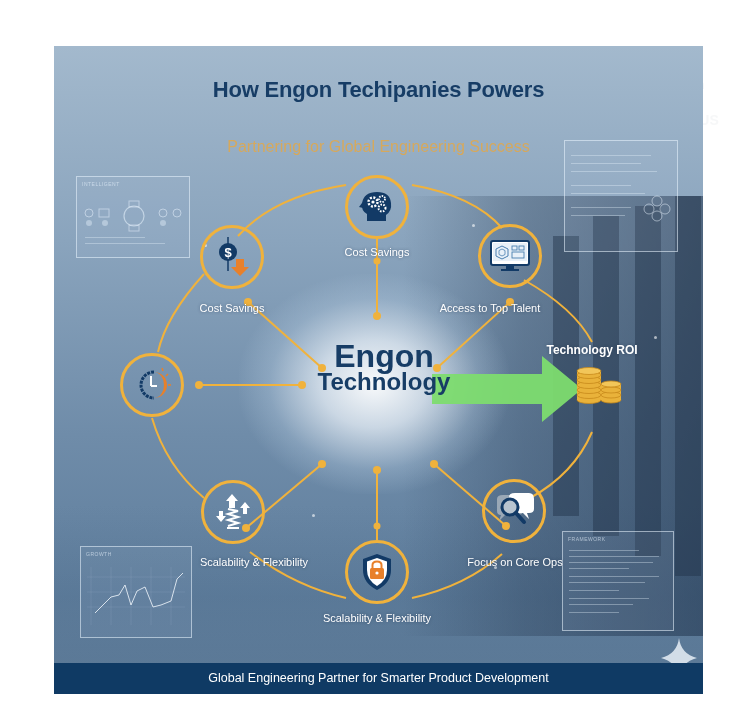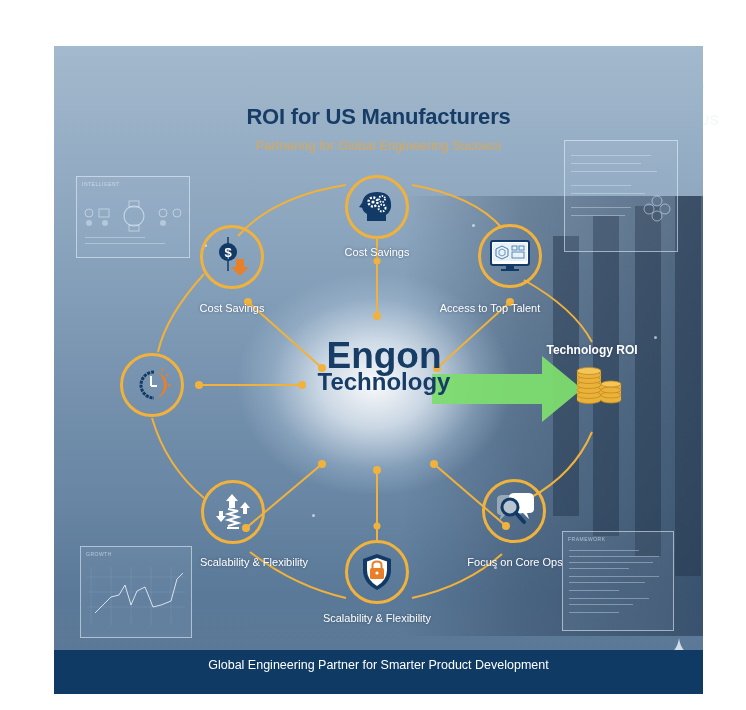--- a/index.html
+++ b/index.html
@@ -23,48 +23,48 @@
   .glow {
     position: absolute; left: 185px; top: 228px; width: 270px; height: 220px;
     background: radial-gradient(ellipse at center, rgba(255,255,255,0.95) 0%, rgba(240,246,252,0.7) 28%, rgba(200,220,238,0.25) 55%, rgba(180,200,220,0) 72%);
   }
   .title {
     position: absolute; left: 0; width: 100%; top: 30px; text-align: center;
     color: #173d66; font-weight: bold; font-size: 22px; line-height: 27px; letter-spacing: -0.2px;
   }
   .subtitle {
     position: absolute; left: 0; width: 100%; top: 92px; text-align: center;
-    color: #e2a84a; font-size: 13px; opacity: 0.85;
+    color: #e2a84a; font-size: 16px; opacity: 0.85;
   }
   svg.connectors { position: absolute; left: 0; top: 0; }
   .node {
     position: absolute; width: 64px; height: 64px; border: 3px solid #f0b23c; border-radius: 50%;
     box-sizing: border-box;
   }
   .node .icon { position: absolute; left: 50%; top: 50%; transform: translate(-50%, -50%); }
   .label {
     position: absolute; color: #ffffff; font-size: 11px; text-align: center; white-space: nowrap;
     text-shadow: 0 0 3px rgba(30,50,80,0.5);
   }
   .label.bold { font-weight: bold; font-size: 12px; line-height: 15px; }
   .center-text {
     position: absolute; left: 215px; top: 297px; width: 230px; text-align: center; color: #173d66;
     font-weight: bold; line-height: 26px;
   }
-  .center-text .l1 { font-size: 37px; display: block; }
+  .center-text .l1 { font-size: 32px; display: block; }
   .center-text .l2 { font-size: 24px; display: block; text-align: center; }
   .arrow { position: absolute; left: 378px; top: 310px; }
   .panel {
     position: absolute; border: 1px solid rgba(235,245,255,0.55);
     background: rgba(200,220,240,0.08);
   }
   .panel .ptitle { position: absolute; left: 5px; top: 4px; font-size: 5px; color: rgba(235,245,255,0.6); letter-spacing: 0.5px; }
   .panel .line { position: absolute; height: 1px; background: rgba(235,245,255,0.35); }
   .footer {
-    position: absolute; left: 0; bottom: 0; width: 100%; height: 44px; background: #0f3a64;
+    position: absolute; left: 0; bottom: 0; width: 100%; height: 31px; background: #0f3a64;
     color: #ffffff; font-size: 12.5px; text-align: center; line-height: 31px;
   }
   .sparkle { position: absolute; right: 6px; bottom: 16px; }
   .dot { position: absolute; width: 3px; height: 3px; border-radius: 50%; background: rgba(255,255,255,0.6); }
   .faded { position: absolute; color: rgba(180,190,200,0.12); font-weight: bold; }
 </style>
 </head>
 <body>
 
 <div class="faded" style="left:690px; top:78px; font-size:12px;">on</div>
@@ -185,22 +185,21 @@
       <circle cx="268" cy="418" r="4"></circle>
       <circle cx="192" cy="482" r="4"></circle>
       <circle cx="323" cy="424" r="4"></circle>
       <circle cx="323" cy="480" r="3.5"></circle>
       <circle cx="380" cy="418" r="4"></circle>
       <circle cx="452" cy="480" r="4"></circle>
     </g>
   </svg>
 
   <div class="title">
-    <br>
-    <span>ROI for US Manufacturers</span>
+    <span>How Engon Techipanies Powers</span><br>
   </div>
   <div class="subtitle">Partnering for Global Engineering Success</div>
 
   <svg class="arrow" width="160" height="66">
     <polygon points="0,18 110,18 110,0 150,33 110,66 110,48 0,48" fill="#7ddc6f" opacity="0.95"></polygon>
   </svg>
 
   <div class="center-text">
     <span class="l1">Engon</span>
     <span class="l2">Technology</span>

